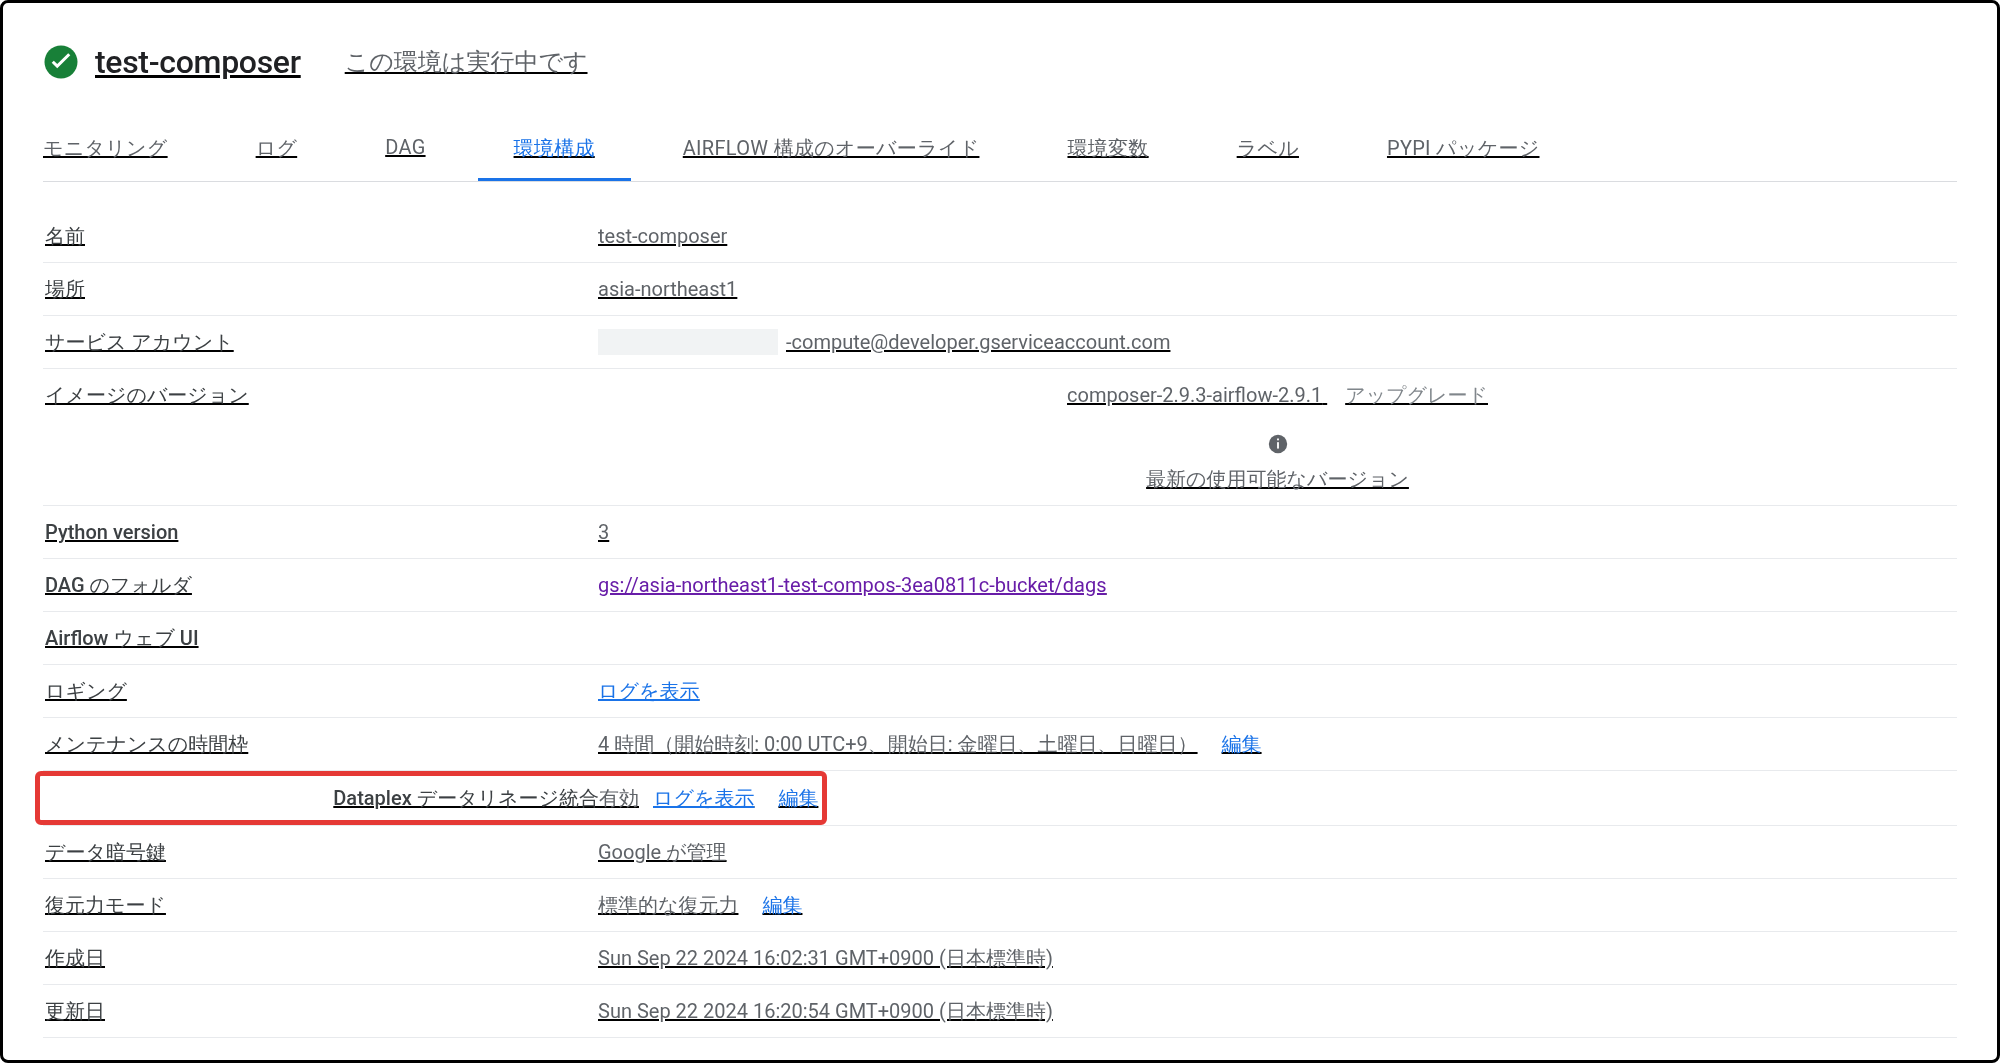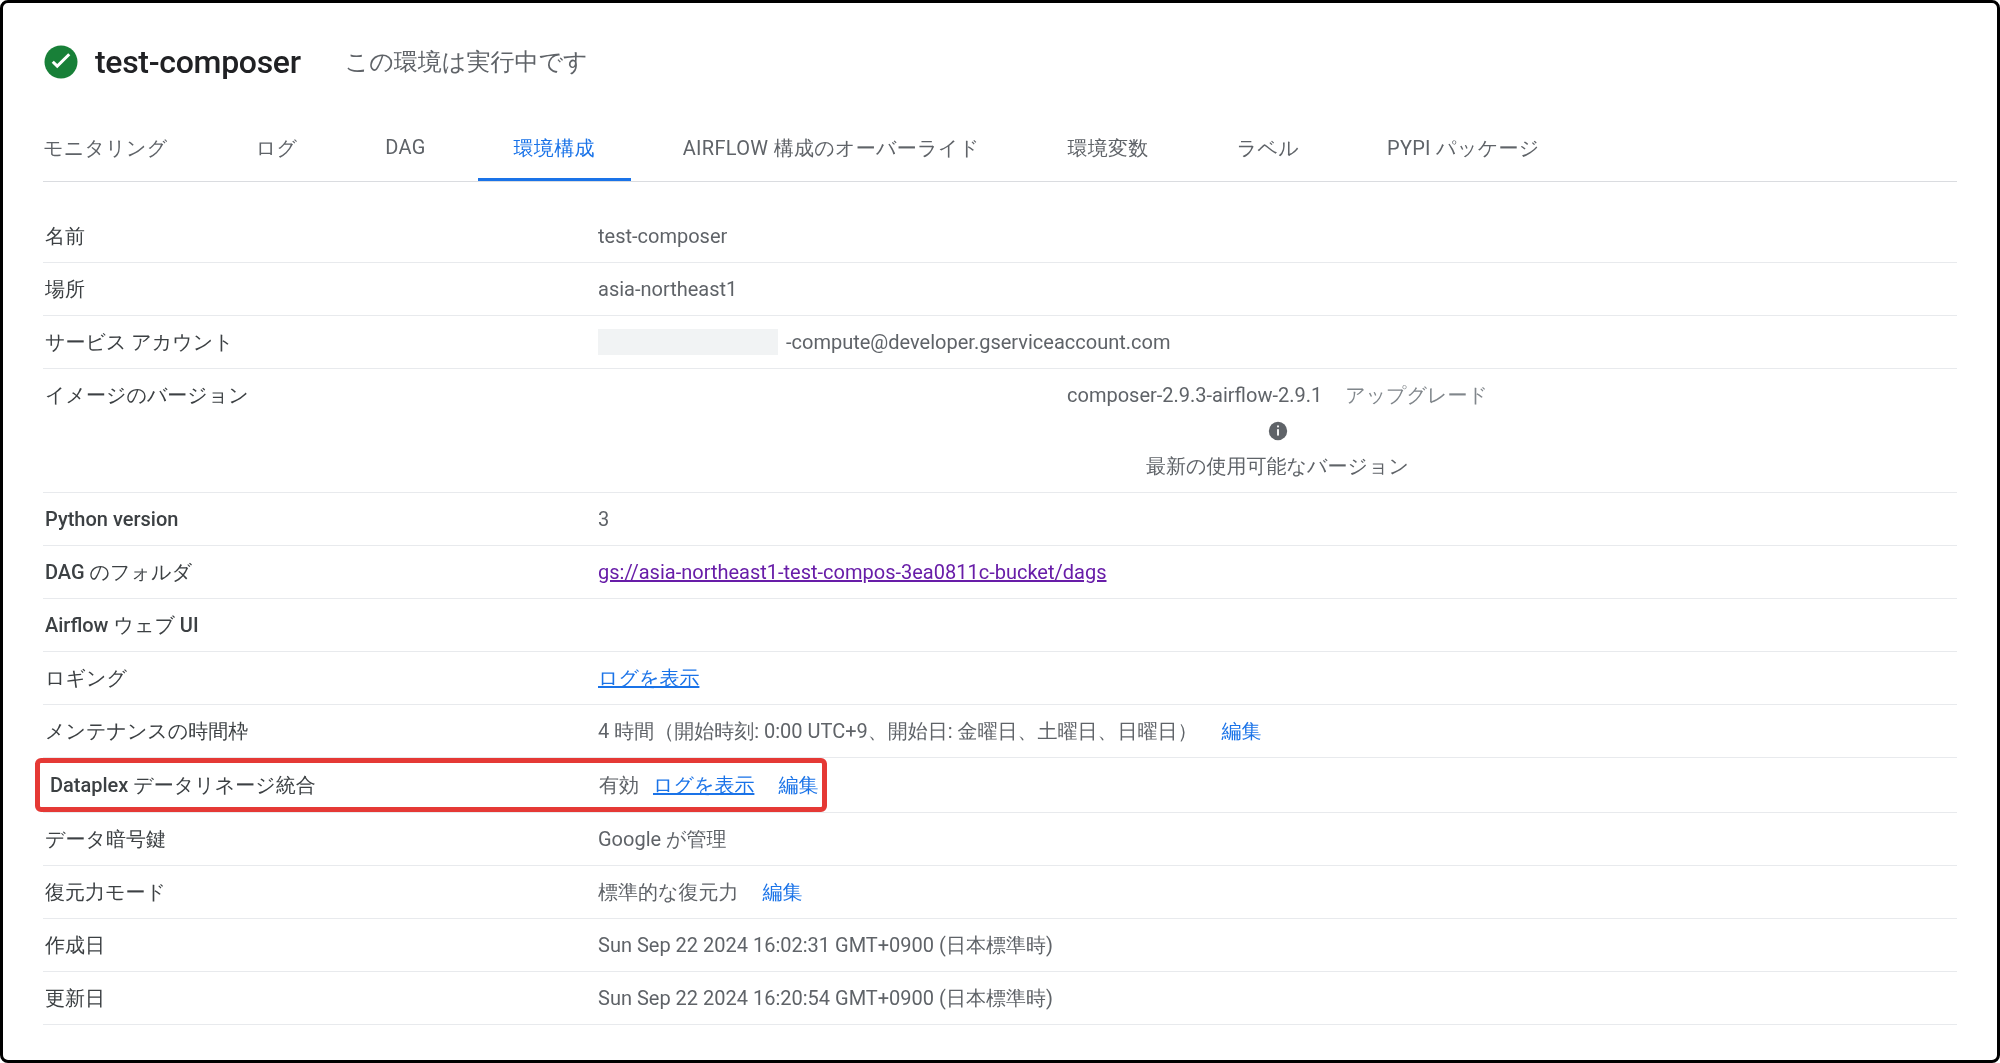--- a/index.html
+++ b/index.html
@@ -12,20 +12,21 @@
       background: #fff;
       border: 3px solid #000;
       border-radius: 8px;
       width: 2000px;
       height: 1063px;
       overflow: hidden;
       padding: 0;
     }
     .container {
       padding: 40px 40px 0 40px;
+      text-decoration: underline;
     }
     .header {
       display: flex;
       align-items: center;
       gap: 16px;
       margin-bottom: 40px;
     }
     .check-icon {
       width: 36px;
       height: 36px;
@@ -140,25 +141,26 @@
       border: 5px solid #e53935;
       border-radius: 6px;
       margin: 0 -8px;
       padding: 6px 4px;
       display: flex;
       align-items: center;
     }
     .highlight-box .row-label {
       width: 555px;
       padding-left: 6px;
+      text-align: right;
     }
     .value-col {
       display: flex;
       flex-direction: column;
-      gap: 3px;
+      gap: 16px;
     }
   </style>
 </head>
 <body>
 
 <div class="container">
   <div class="header">
     <svg class="check-icon" viewBox="0 0 24 24">
       <circle cx="12" cy="12" r="11" fill="#188038"></circle>
       <path d="M9.5 16.2 L5.8 12.5 L7.2 11.1 L9.5 13.4 L16.8 6.1 L18.2 7.5 Z" fill="#fff"></path>

